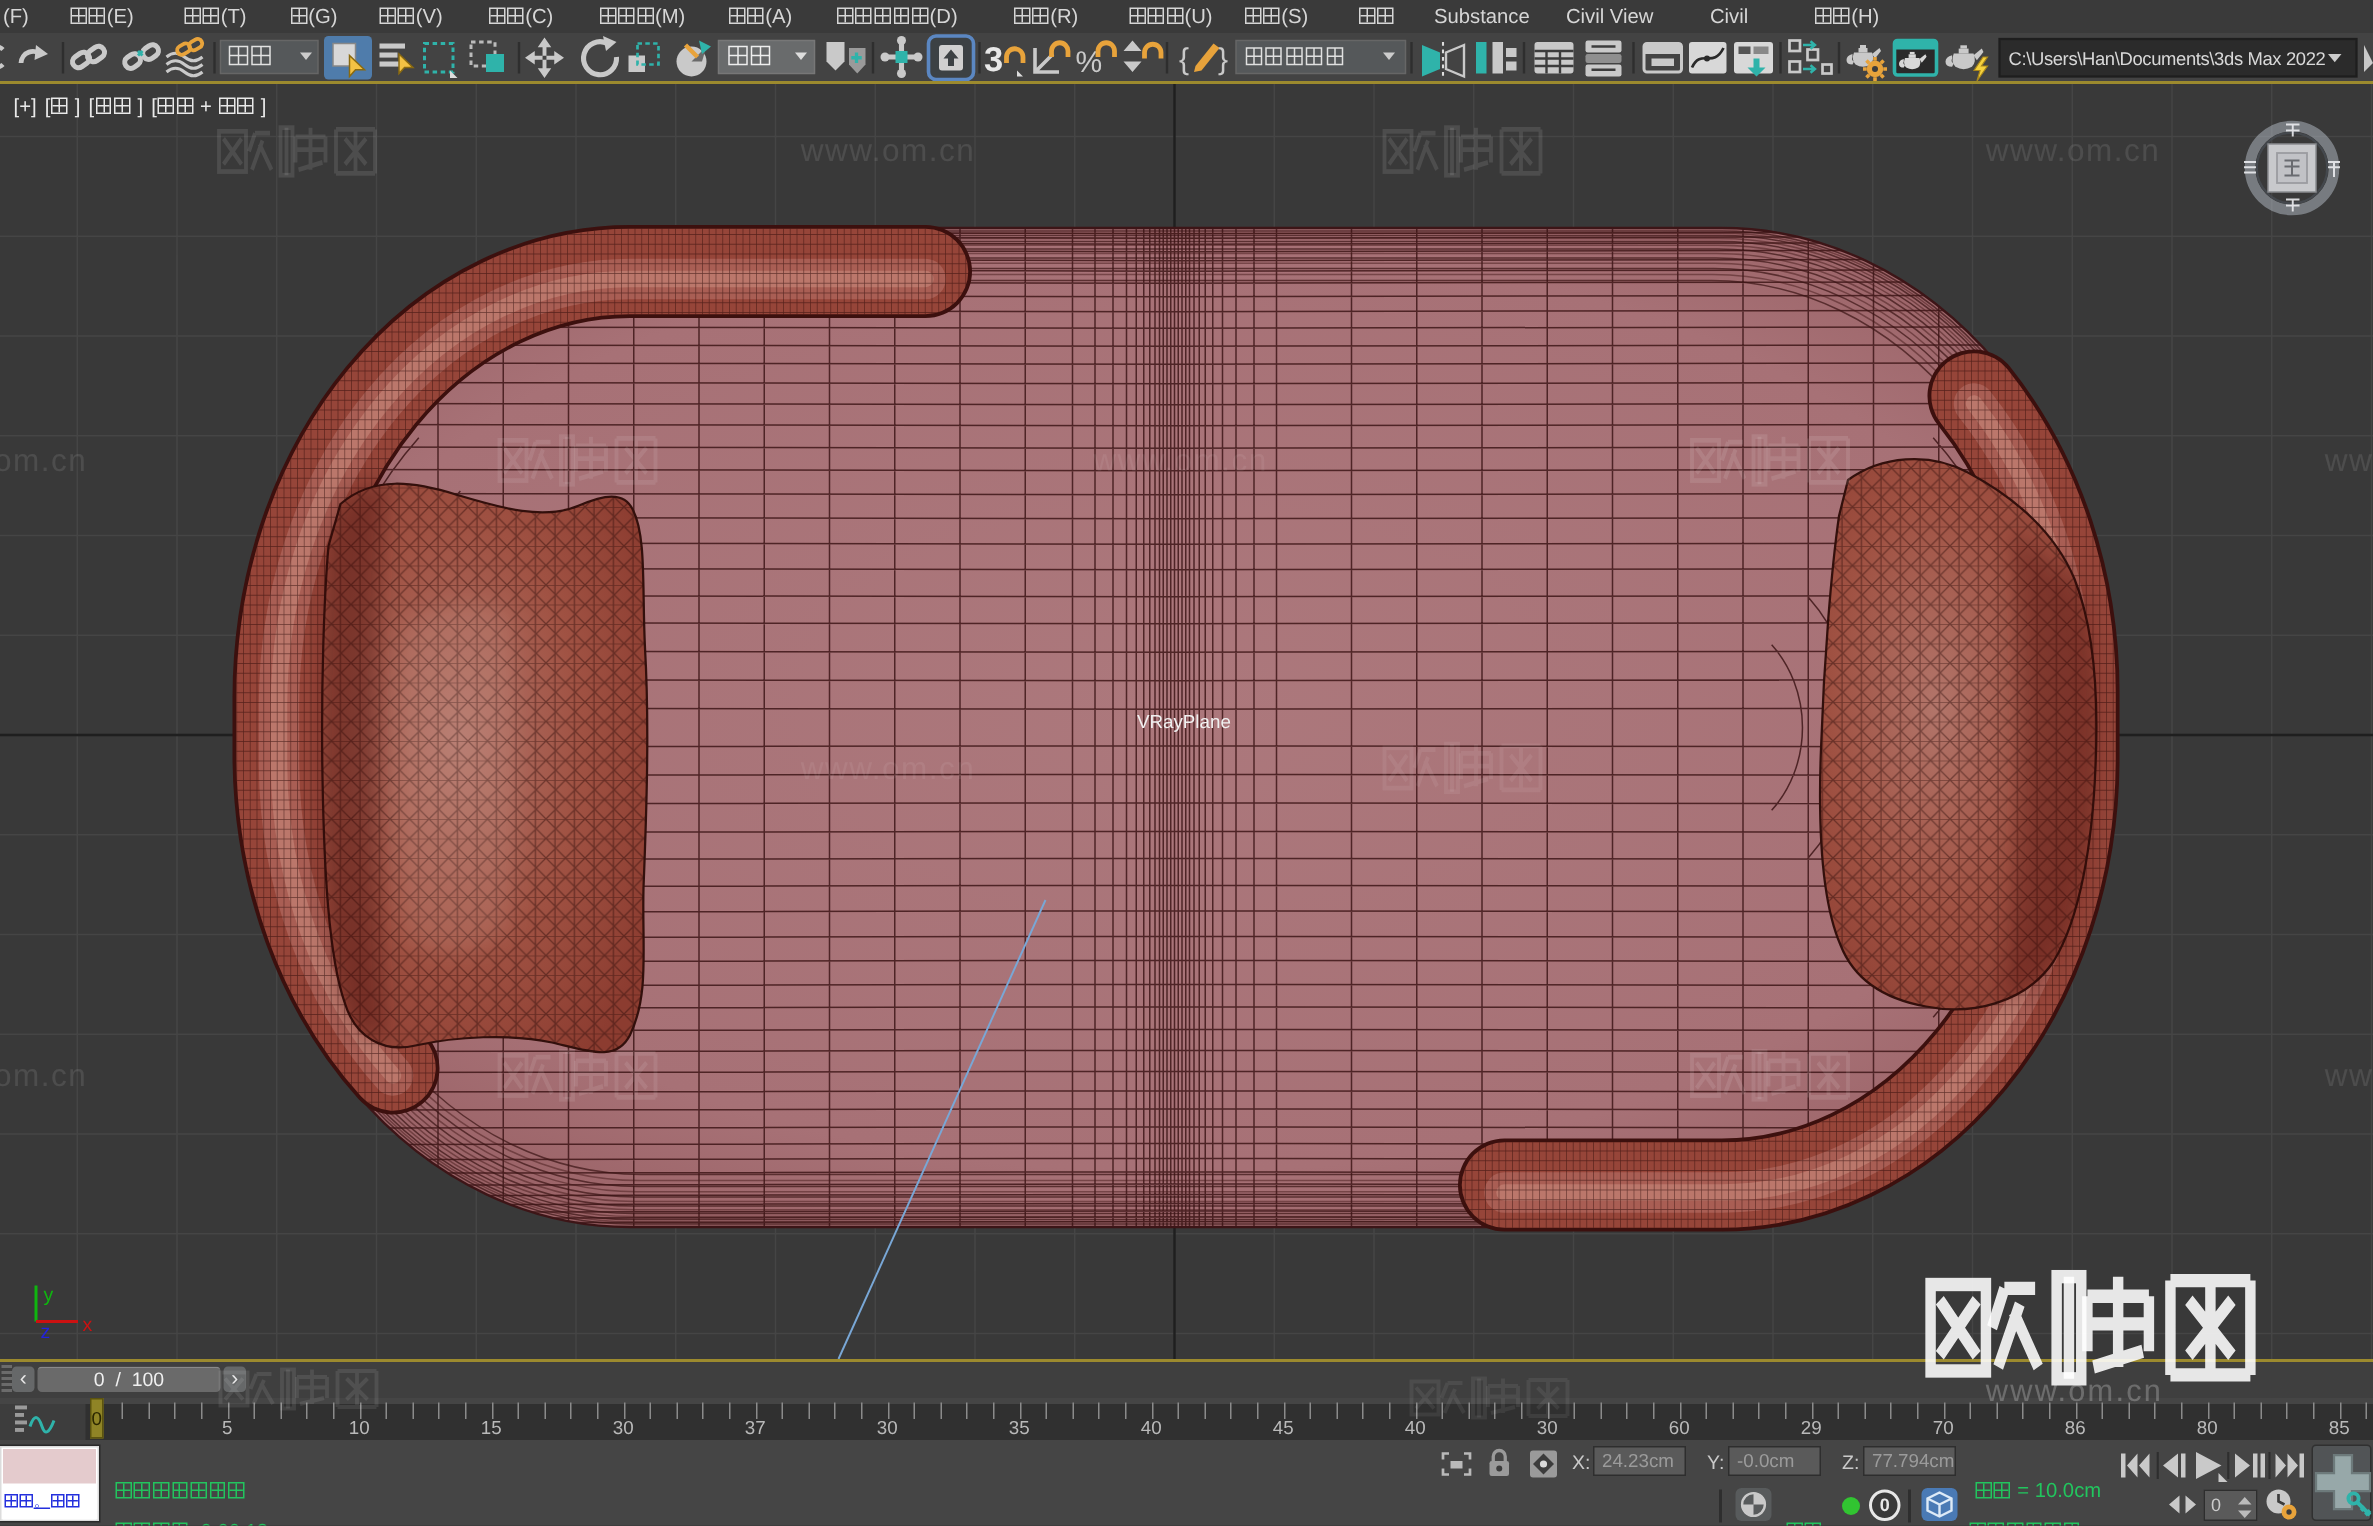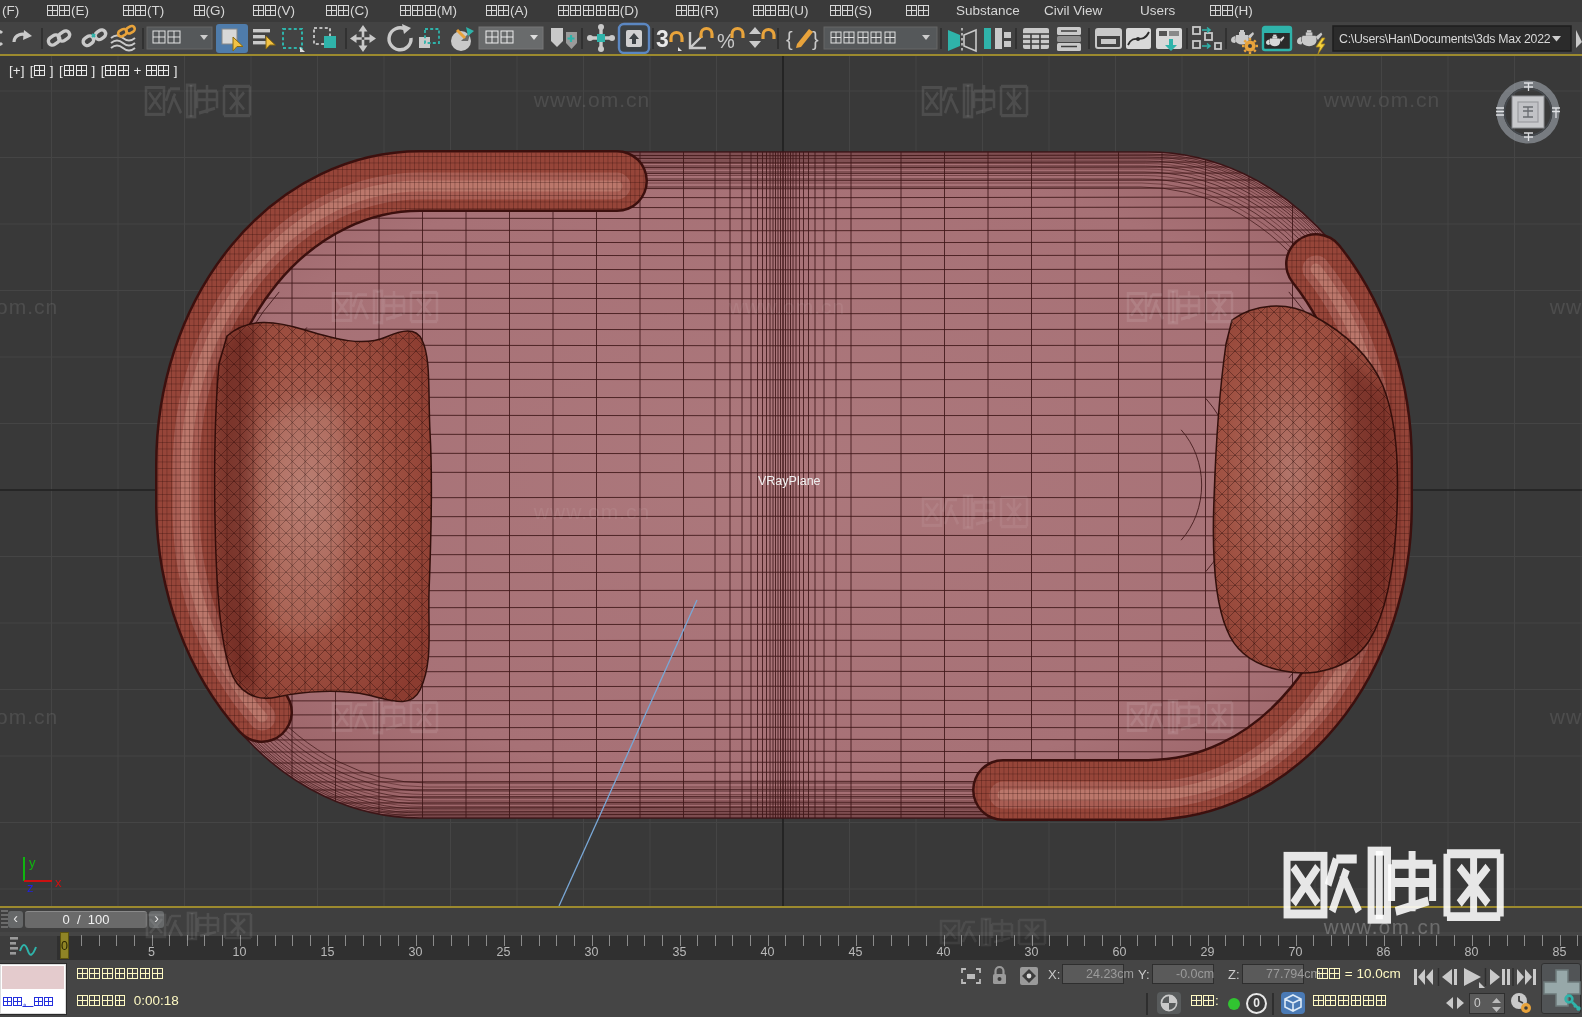--- a/index.html
+++ b/index.html
@@ -31,24 +31,24 @@
 .tlab { position:absolute; top:13px; width:28px; text-align:center; font-size:12.5px; color:#b9b9b9; }
 #curve-ico { position:absolute; left:8px; top:3px; }
 #frame0 { position:absolute; left:60px; top:0px; width:9px; height:27px; background:#8f8426;
   border:1px solid #5c540f; color:#2c2800; font-size:12.5px; line-height:26px; text-align:center; }
 #statusbar { position:absolute; left:0; top:960px; width:1582px; height:57px; background:#454545; }
 #listener { position:absolute; left:0; top:4px; width:66px; height:50px; background:#fff;
   border:1px solid #dcdcdc; outline:1px solid #2a2a2a; }
 #lpink { position:absolute; left:1px; top:1px; width:62px; height:23px; background:#e4cbcd; }
 #lwhite { position:absolute; left:1px; top:26px; width:62px; height:22px; background:#fff;
   color:#2430dd; font-size:11px; line-height:20px; overflow:hidden; text-decoration:underline; }
-.stx { position:absolute; font-size:13.5px; color:#fef9c3; white-space:nowrap; }
+.stx { position:absolute; font-size:13.5px; color:#22c55e; white-space:nowrap;margin-top:20px; }
 .clab { position:absolute; top:7px; font-size:13px; color:#c9c9c9; }
 .cbox { position:absolute; top:4px; height:20px; background:#5a5a5a; border:1px solid #2e2e2e;
-  color:#9b9b9b; font-size:12.5px; line-height:18px; padding-left:23px; }
+  color:#9b9b9b; font-size:12.5px; line-height:18px; padding-left:5px; }
 .vsep { position:absolute; width:2px; height:22px; background:#2e2e2e; }
 #gdot { position:absolute; left:1228px; top:38px; width:12px; height:12px; border-radius:50%; background:#31c431; }
 #zbtn { position:absolute; left:1246px; top:33px; width:21px; height:21px; border-radius:50%;
   background:#3a3a3a; border:2px solid #e8e8e8; color:#e8e8e8; font-size:12px; line-height:17px;
   text-align:center; font-weight:bold; }
 #spin { position:absolute; left:1469px; top:33px; width:36px; height:21px; background:#5a5a5a;
   border:1px solid #2e2e2e; color:#ccc; font-size:12px; line-height:19px; padding-left:4px; }
 #bigplus { position:absolute; left:1541px; top:3px; width:40px; height:51px; background:#515456;
   border-radius:3px; border:1px solid #303030; padding:2px 0 0 0; }
 #bigwm { position:absolute; left:1270px; top:835px; z-index:50; }
@@ -76,21 +76,21 @@
 <span class="mi" style="left:325px"><i class="c"></i><i class="c"></i>(C)</span>
 <span class="mi" style="left:399px"><i class="c"></i><i class="c"></i><i class="c"></i>(M)</span>
 <span class="mi" style="left:485px"><i class="c"></i><i class="c"></i>(A)</span>
 <span class="mi" style="left:557px"><i class="c"></i><i class="c"></i><i class="c"></i><i class="c"></i><i class="c"></i>(D)</span>
 <span class="mi" style="left:675px"><i class="c"></i><i class="c"></i>(R)</span>
 <span class="mi" style="left:752px"><i class="c"></i><i class="c"></i><i class="c"></i>(U)</span>
 <span class="mi" style="left:829px"><i class="c"></i><i class="c"></i>(S)</span>
 <span class="mi" style="left:905px"><i class="c"></i><i class="c"></i></span>
 <span class="mi" style="left:956px">Substance</span>
 <span class="mi" style="left:1044px">Civil View</span>
-<span class="mi" style="left:1140px">Users</span>
+<span class="mi" style="left:1140px">Civil</span>
 <span class="mi" style="left:1209px"><i class="c"></i><i class="c"></i>(H)</span>
 </div>
 <div id="toolbar">
       <svg width="1582" height="33" viewBox="0 0 1582 33" style="position:absolute;left:0;top:0">
 <path d="M2,11 A7,7 0 1 0 2,21" stroke="#c9c9c9" stroke-width="3" fill="none"></path>
 <path d="M14,20 a8,8 0 0 1 14,-5" stroke="#c9c9c9" stroke-width="3.2" fill="none"></path>
         <path d="M24,8 L32,14 L23,18 Z" fill="#c9c9c9"></path>
 <path d="M42,6 V27" stroke="#2e2e2e" stroke-width="1.6"></path>
 <g stroke="#c9c9c9" stroke-width="3.4" fill="none">
           <rect x="48" y="14" width="12" height="8" rx="4" transform="rotate(-35 54 18)"></rect>
@@ -475,21 +475,21 @@
       <div class="tick" style="left:1489.1px"></div>
       <div class="tick" style="left:1506.7px"></div>
       <div class="tick" style="left:1524.3px"></div>
       <div class="tick" style="left:1541.9px"></div>
       <div class="tick" style="left:1559.5px"></div>
       <div class="tick" style="left:1577.1px"></div>
 <div class="tlab" style="left:137.5px">5</div>
       <div class="tlab" style="left:225.5px">10</div>
       <div class="tlab" style="left:313.5px">15</div>
       <div class="tlab" style="left:401.5px">30</div>
-      <div class="tlab" style="left:489.5px">25</div>
+      <div class="tlab" style="left:489.5px">37</div>
       <div class="tlab" style="left:577.5px">30</div>
       <div class="tlab" style="left:665.5px">35</div>
       <div class="tlab" style="left:753.5px">40</div>
       <div class="tlab" style="left:841.5px">45</div>
       <div class="tlab" style="left:929.5px">40</div>
       <div class="tlab" style="left:1017.5px">30</div>
       <div class="tlab" style="left:1105.5px">60</div>
       <div class="tlab" style="left:1193.5px">29</div>
       <div class="tlab" style="left:1281.5px">70</div>
       <div class="tlab" style="left:1369.5px">86</div>

